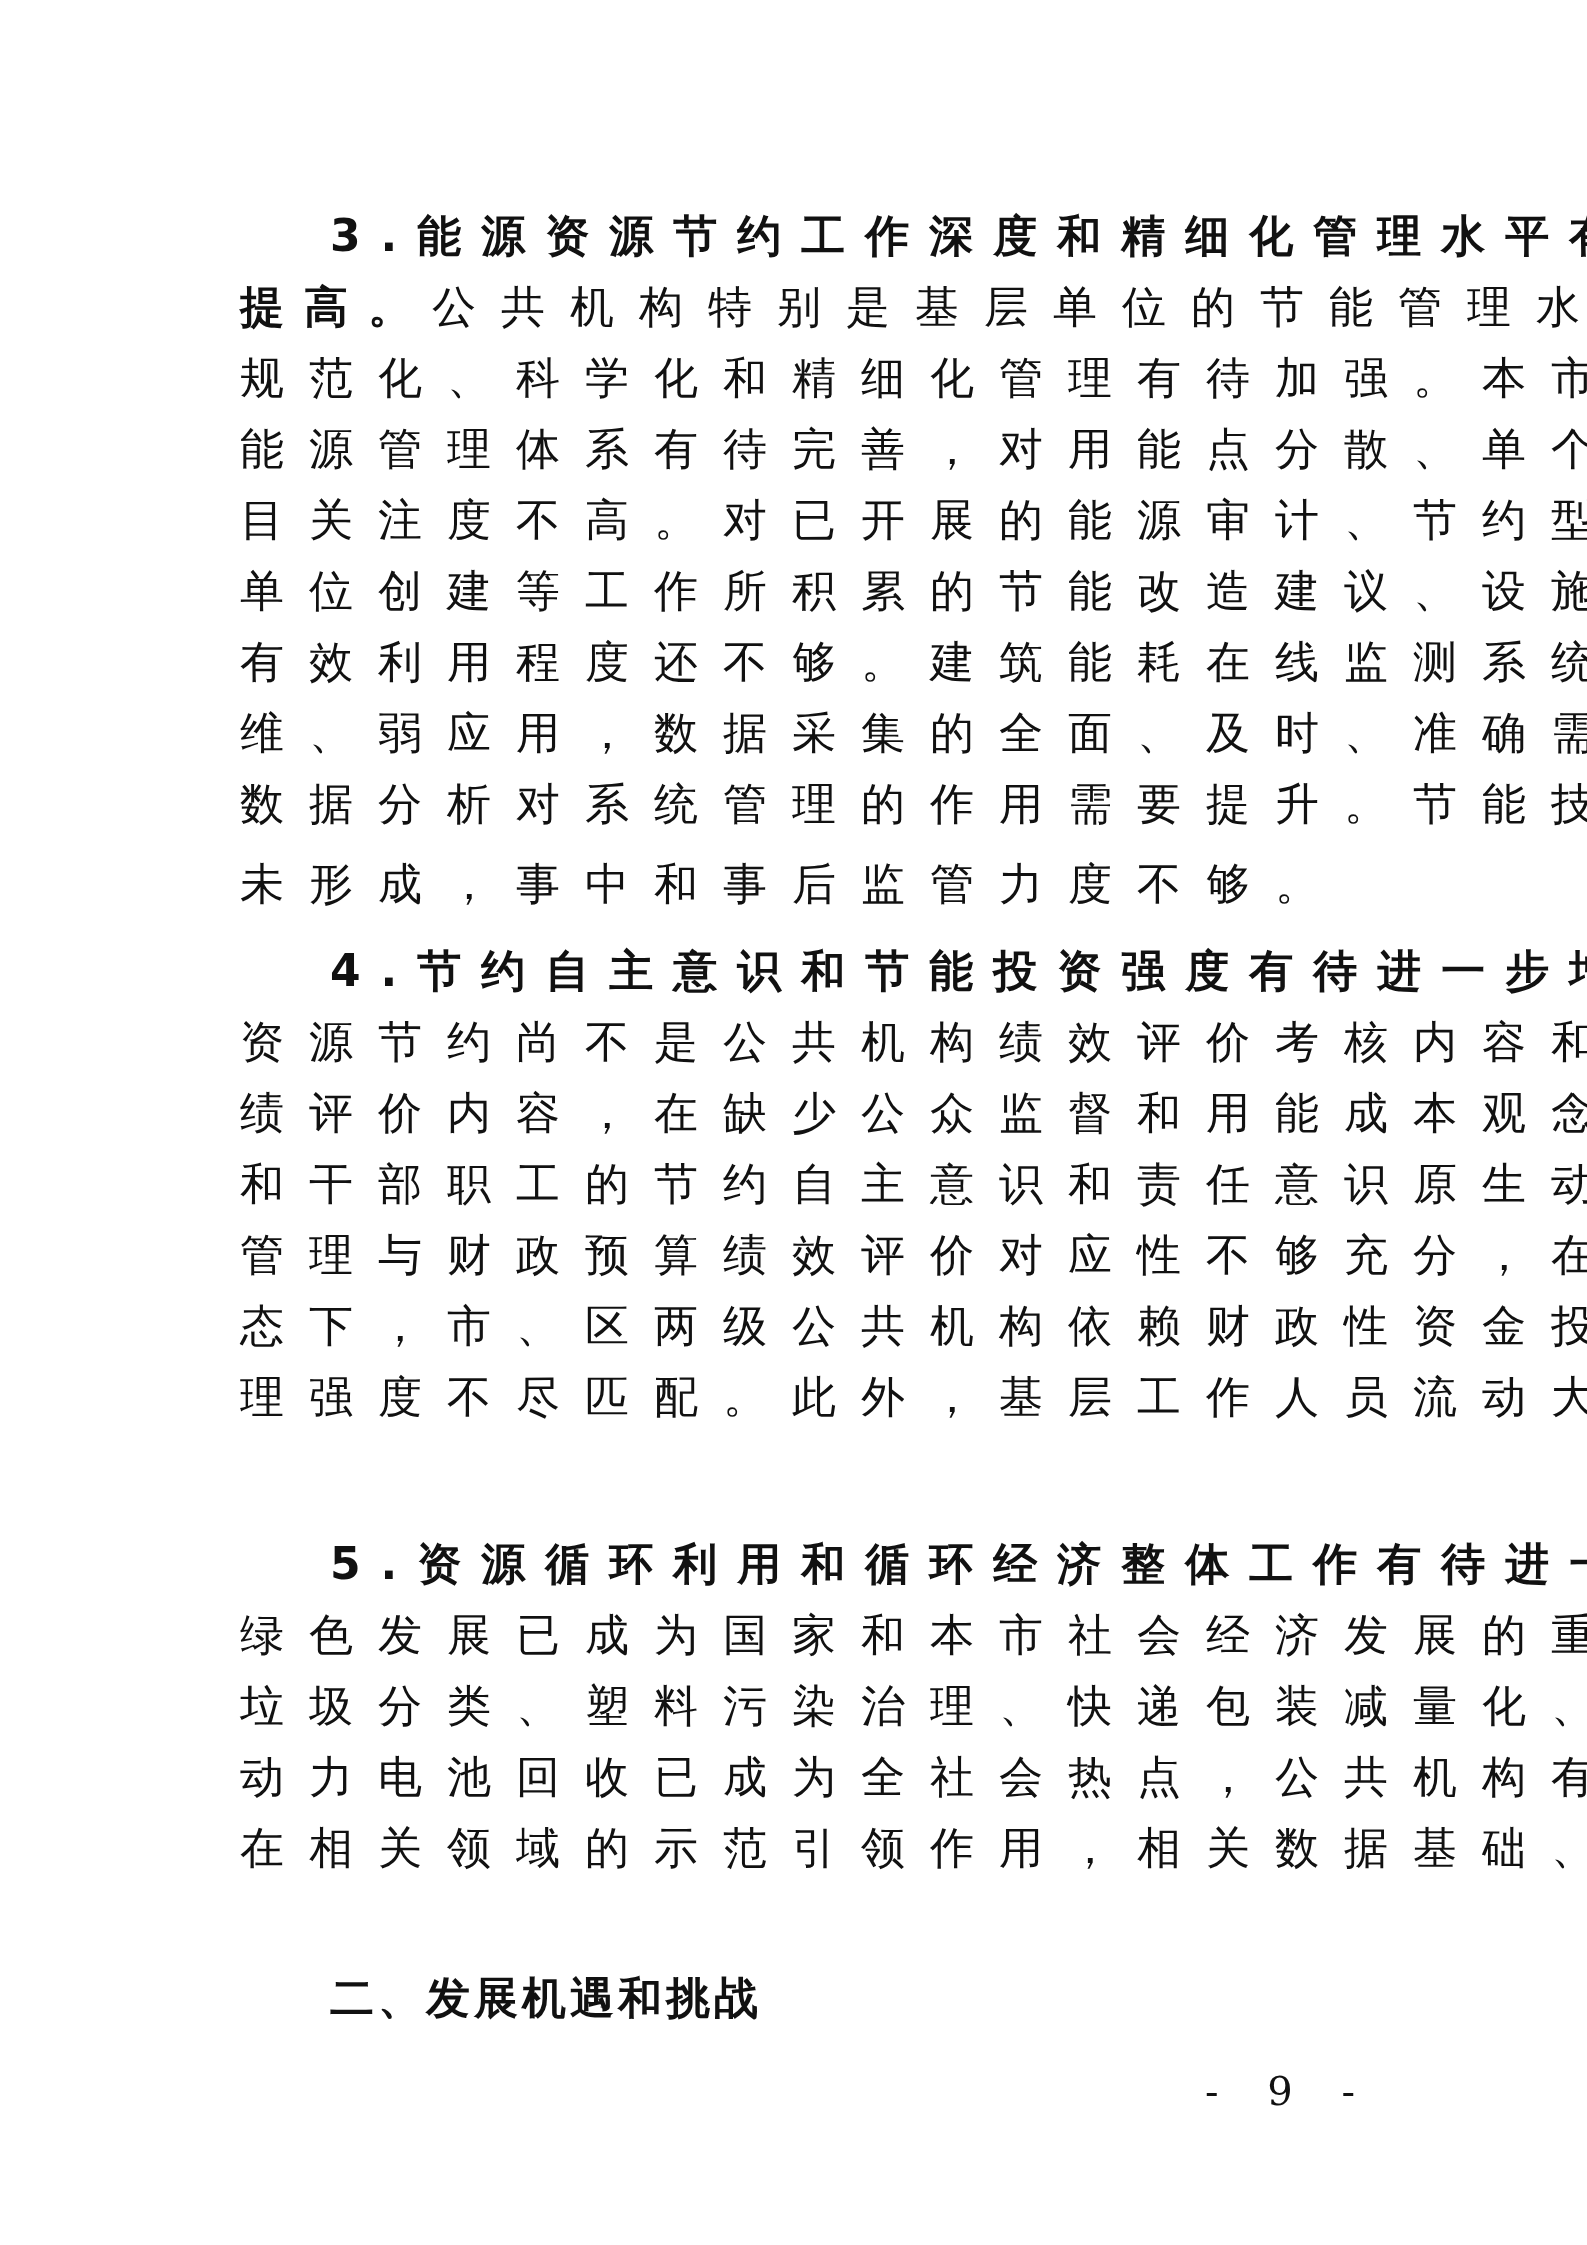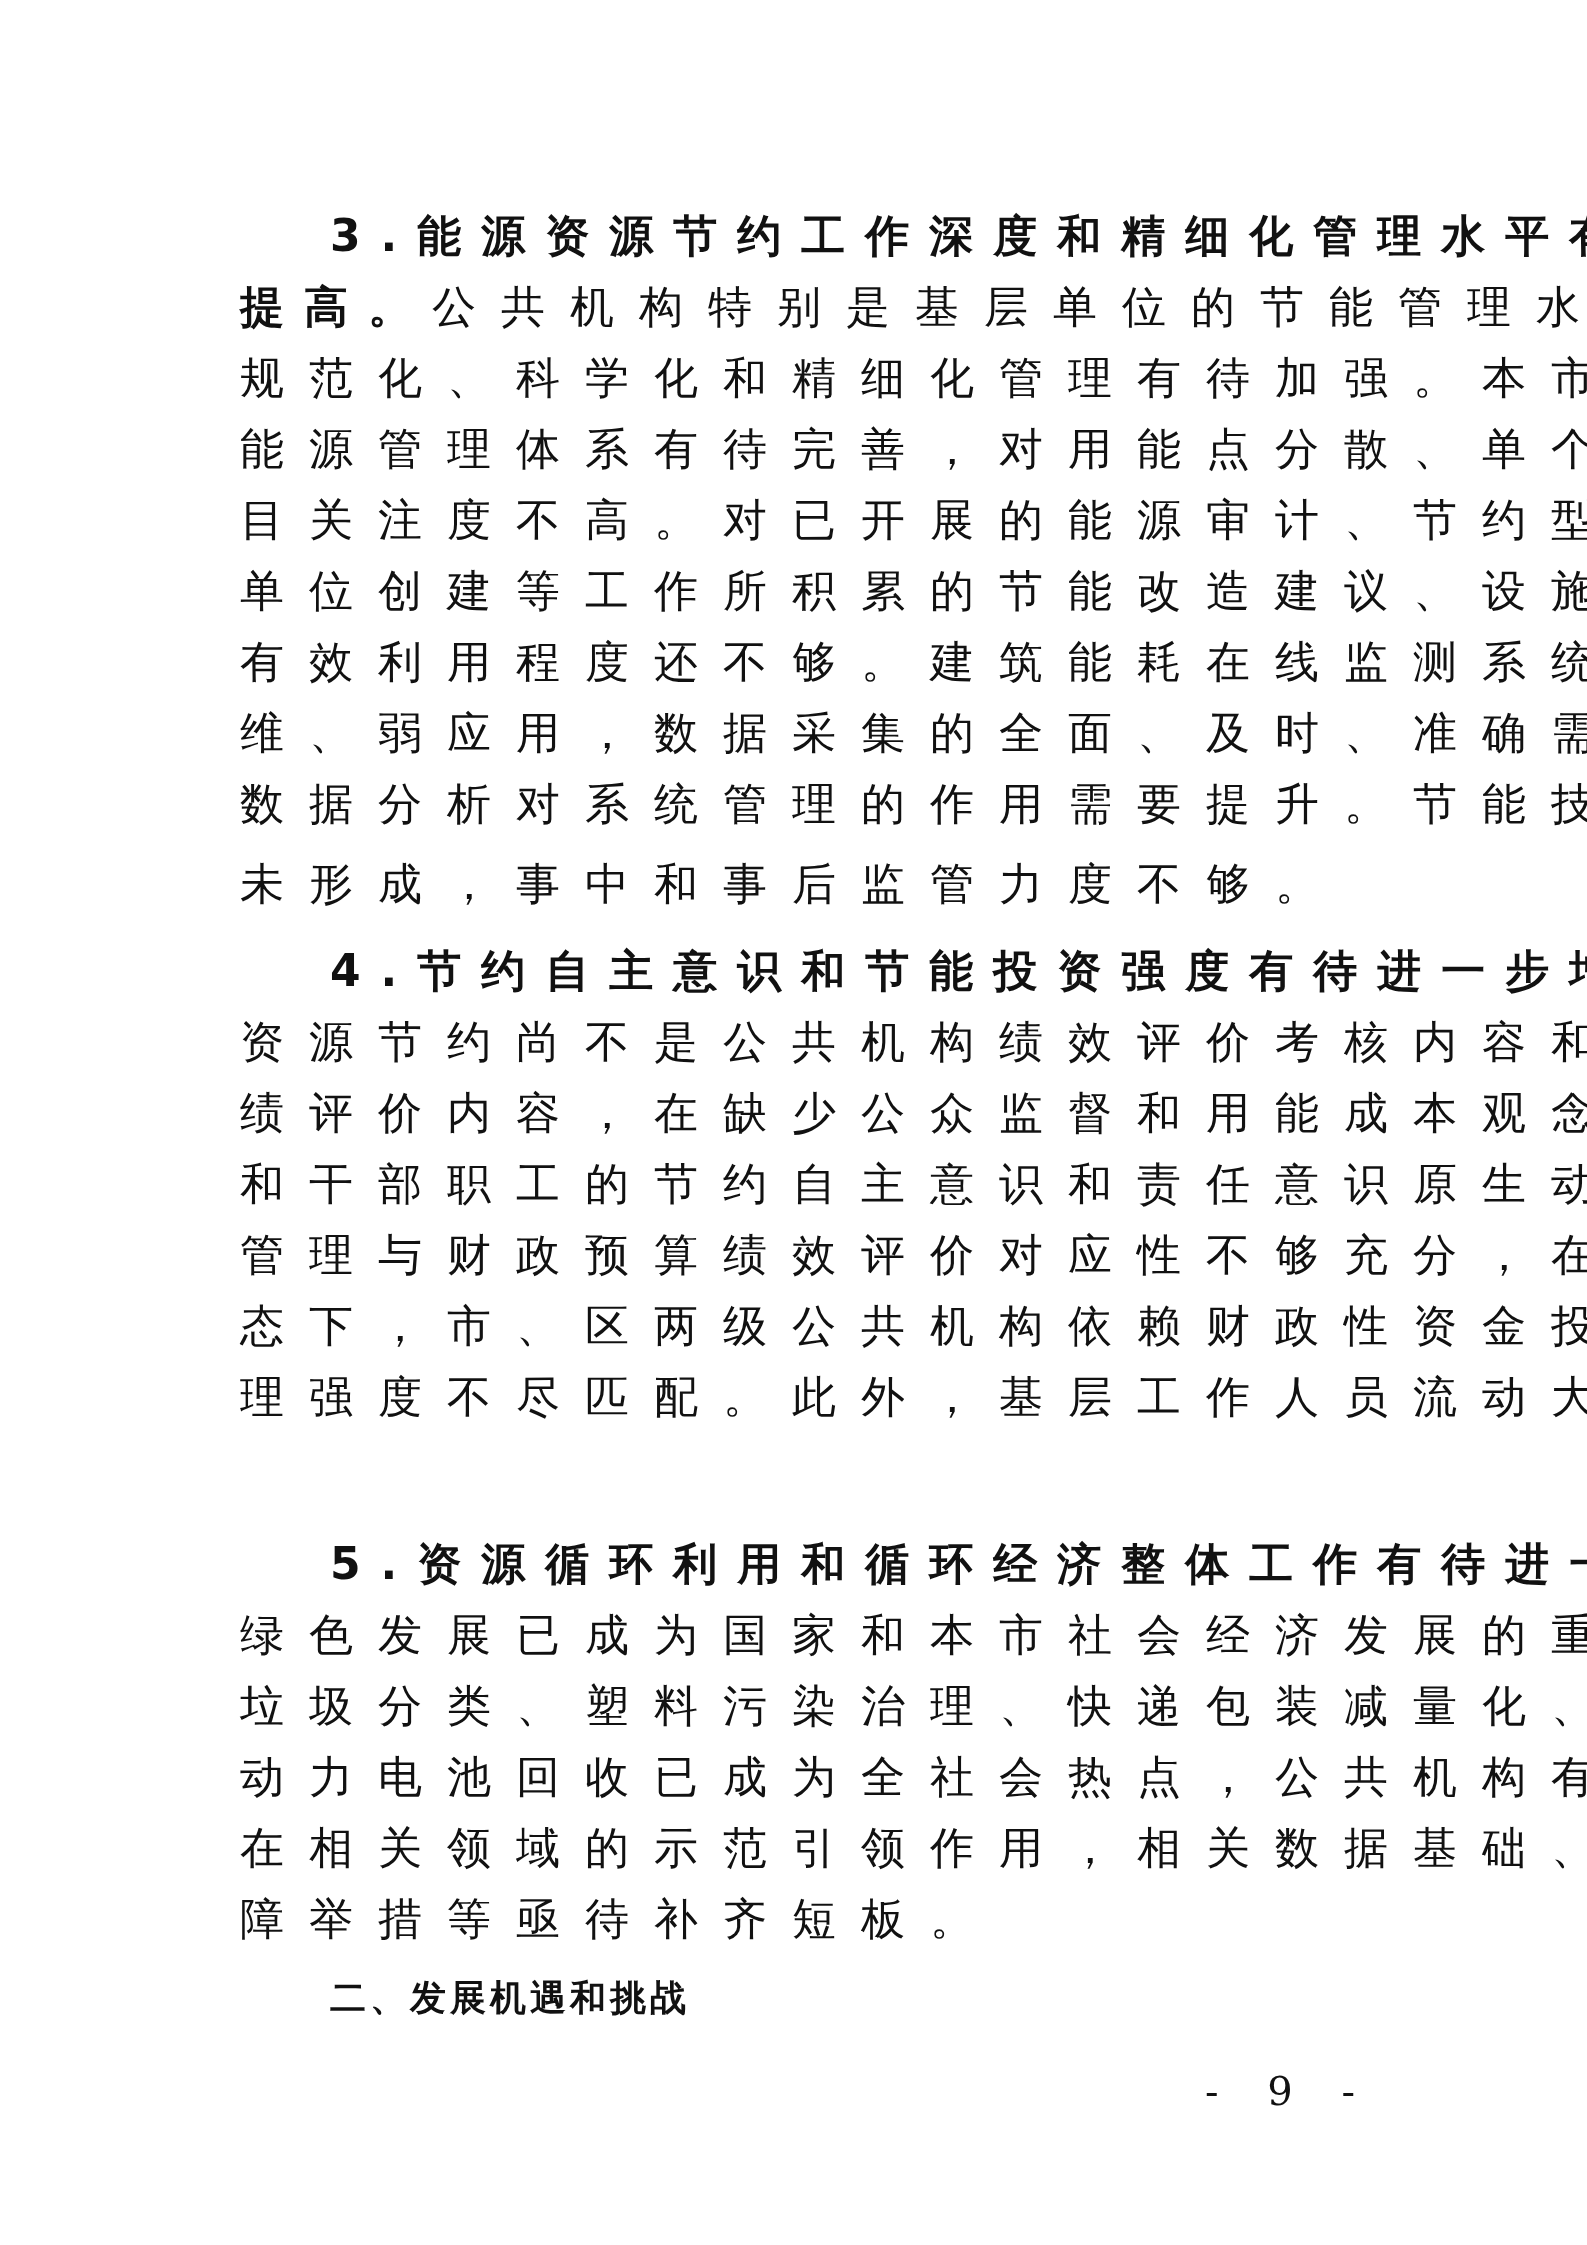--- a/index.html
+++ b/index.html
@@ -4,21 +4,21 @@
 <style>
   html, body { margin:0; padding:0; background:#ffffff; }
   body { width:1587px; height:2245px; position:relative; overflow:hidden;
          font-family:"DejaVu Serif","Liberation Serif",serif; color:#111; }
   .page { position:absolute; left:0; top:0; width:1587px; height:2245px; }
   .line { position:absolute; left:240px; width:1120px; height:72px;
           font-size:44px; line-height:72px; white-space:nowrap;
           letter-spacing:25px; }
   .line.indent { left:330px; width:1030px; }
   .bold { font-family:"DejaVu Sans","Liberation Sans",sans-serif; font-weight:bold; letter-spacing:20px; }
-  .heading { font-family:"DejaVu Sans","Liberation Sans",sans-serif; font-weight:bold; font-size:36px; letter-spacing:4px; }
+  .heading { font-family:"DejaVu Sans","Liberation Sans",sans-serif; font-weight:bold; font-size:44px; letter-spacing:4px; }
   .pagenum { position:absolute; left:1205px; top:2068px; font-size:40px;
              font-family:"DejaVu Serif","Liberation Serif",serif; letter-spacing:18px; }
 </style>
 </head>
 <body>
 
 <div class="page">
 
   <div class="line indent" style="top:200px">
     <span class="bold">3.能源资源节约工作深度和精细化管理水平有待进一步</span><span></span>
@@ -45,18 +45,17 @@
   <div class="line" style="top:1290px">态下，市、区两级公共机构依赖财政性资金投入推动节能管</div>
   <div class="line" style="top:1361px">理强度不尽匹配。此外，基层工作人员流动大，缺乏必要的</div>
 
   <div class="line indent" style="top:1528px">
     <span class="bold">5.资源循环利用和循环经济整体工作有待进一步提升</span>
   </div>
   <div class="line" style="top:1599px">绿色发展已成为国家和本市社会经济发展的重要指引，生活</div>
   <div class="line" style="top:1670px">垃圾分类、塑料污染治理、快递包装减量化、电子废弃物与</div>
   <div class="line" style="top:1741px">动力电池回收已成为全社会热点，公共机构有必要充分发挥</div>
   <div class="line" style="top:1812px">在相关领域的示范引领作用，相关数据基础、工作体系、保</div>
-  <div class="line" style="top:1883px">障举措等亟待补齐短板。</div>
 
   <div class="line indent heading" style="top:1962px">二、发展机遇和挑战</div>
 
   <div class="pagenum">- 9 -</div>
 </div>
 
 </body></html>

